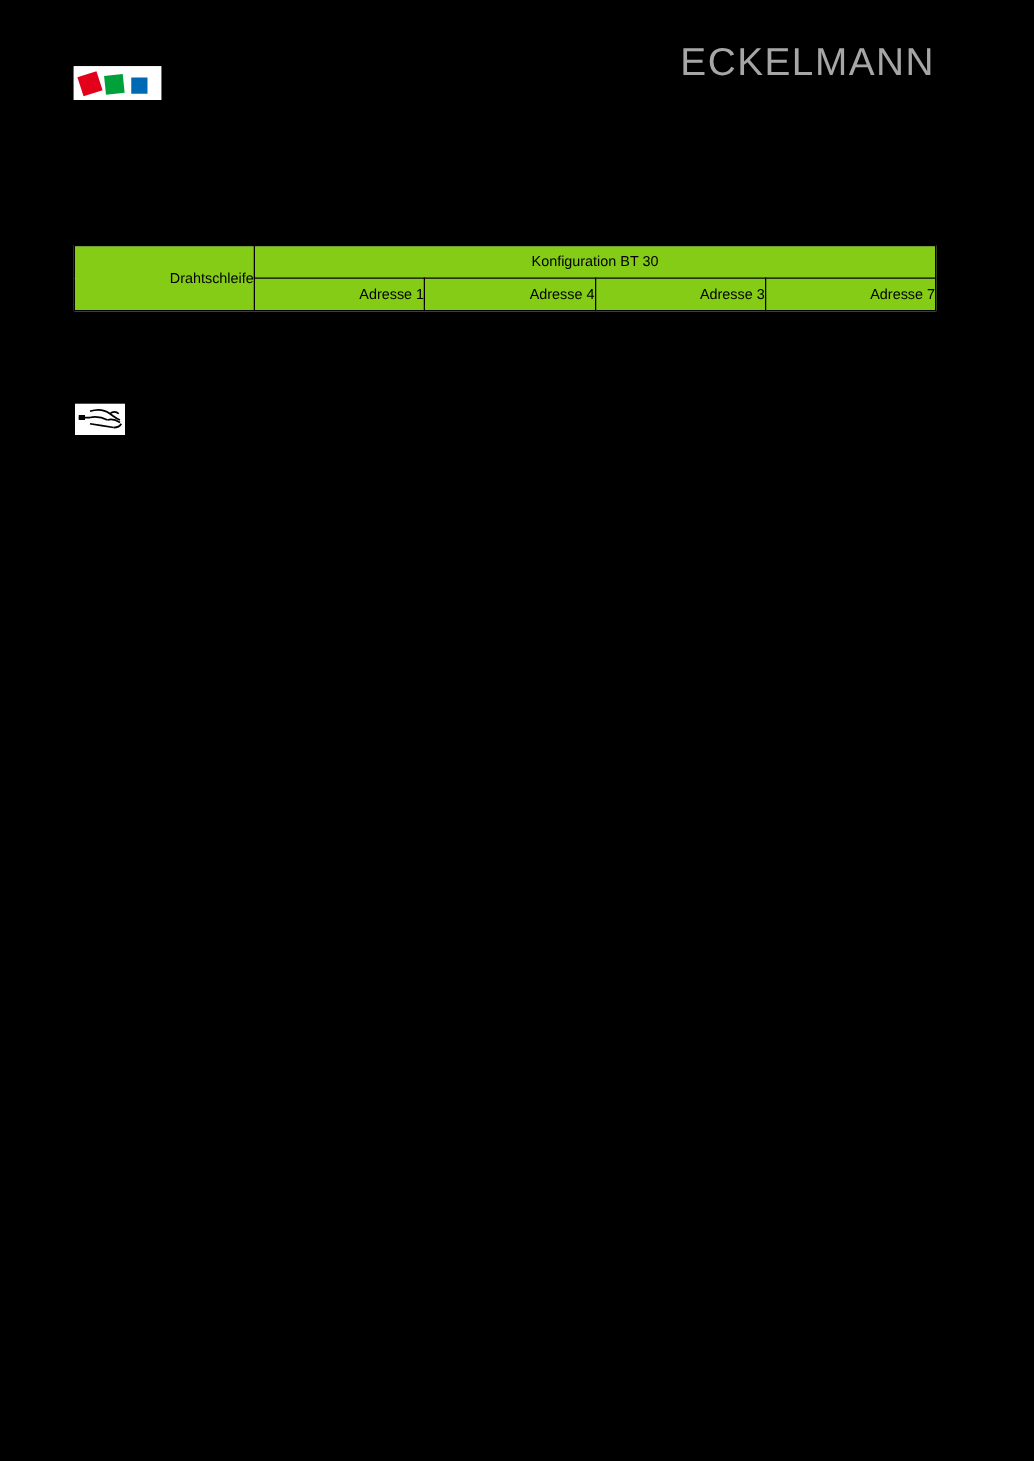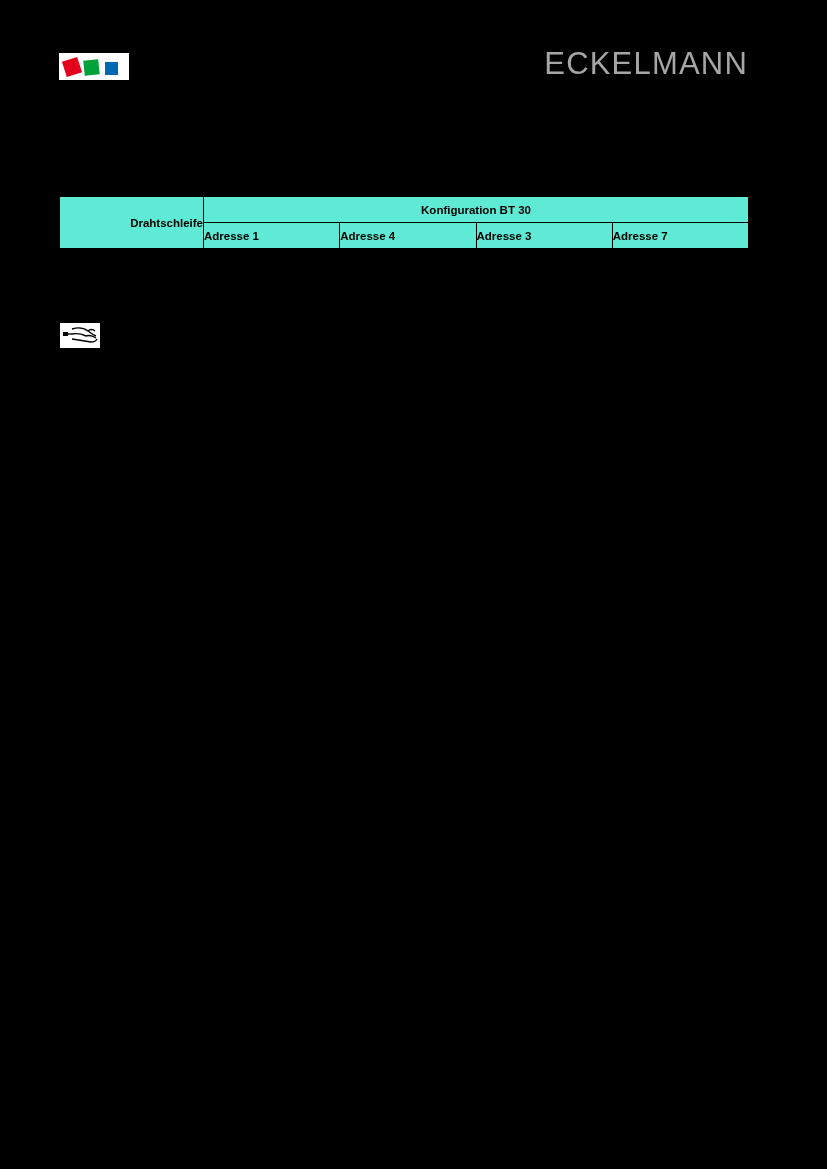--- a/index.html
+++ b/index.html
@@ -50,21 +50,21 @@
     left: 45px;
     top: 8px;
     width: 13px;
     height: 13px;
     background: #0069b4;
   }
 
   .brand-wordmark {
     position: absolute;
     right: 79px;
-    top: 46px;
+    top: 32px;
     font-size: 31px;
     letter-spacing: 1.2px;
     color: #a6a6a6;
     font-family: "Liberation Sans", sans-serif;
     font-weight: 400;
     white-space: nowrap;
   }
 
   
   .config-table {
@@ -72,38 +72,38 @@
     left: 59px;
     top: 196px;
     width: 690px;
     border-collapse: collapse;
     background: #e6e6e6;
     table-layout: fixed;
   }
   .config-table th,
   .config-table td {
     border: 1px solid #000000;
-    background: #5eead4;
+    background: #84cc16;
     font-size: 11.5px;
-    font-weight: bold;
+    font-weight: normal;
     color: #000000;
     padding: 0;
     height: 25px;
     vertical-align: middle;
   }
   .cell-rowhead {
     text-align: right;
     padding-left: 5px !important;
     width: 138px;
   }
   .cell-title {
     text-align: center;
   }
   .cell-addr {
-    text-align: left;
+    text-align: right;
   }
 
   
   .note-icon {
     position: absolute;
     left: 60px;
     top: 323px;
     width: 40px;
     height: 25px;
     background: #ffffff;

